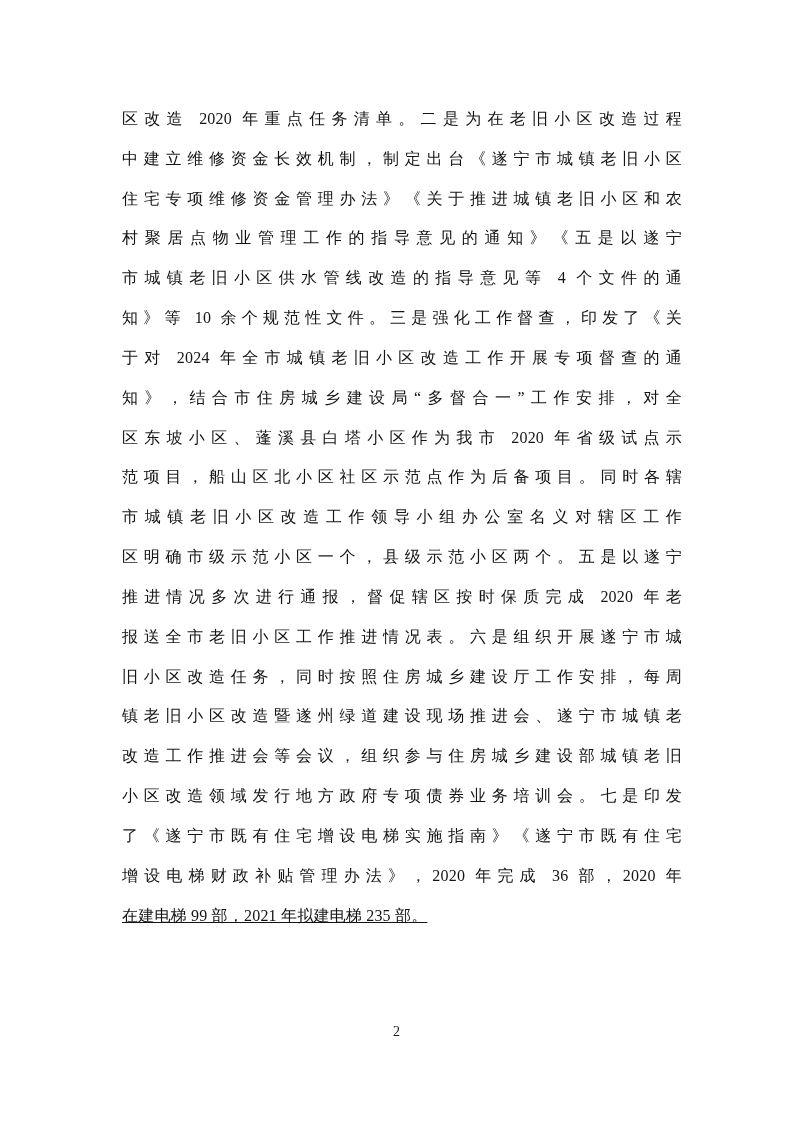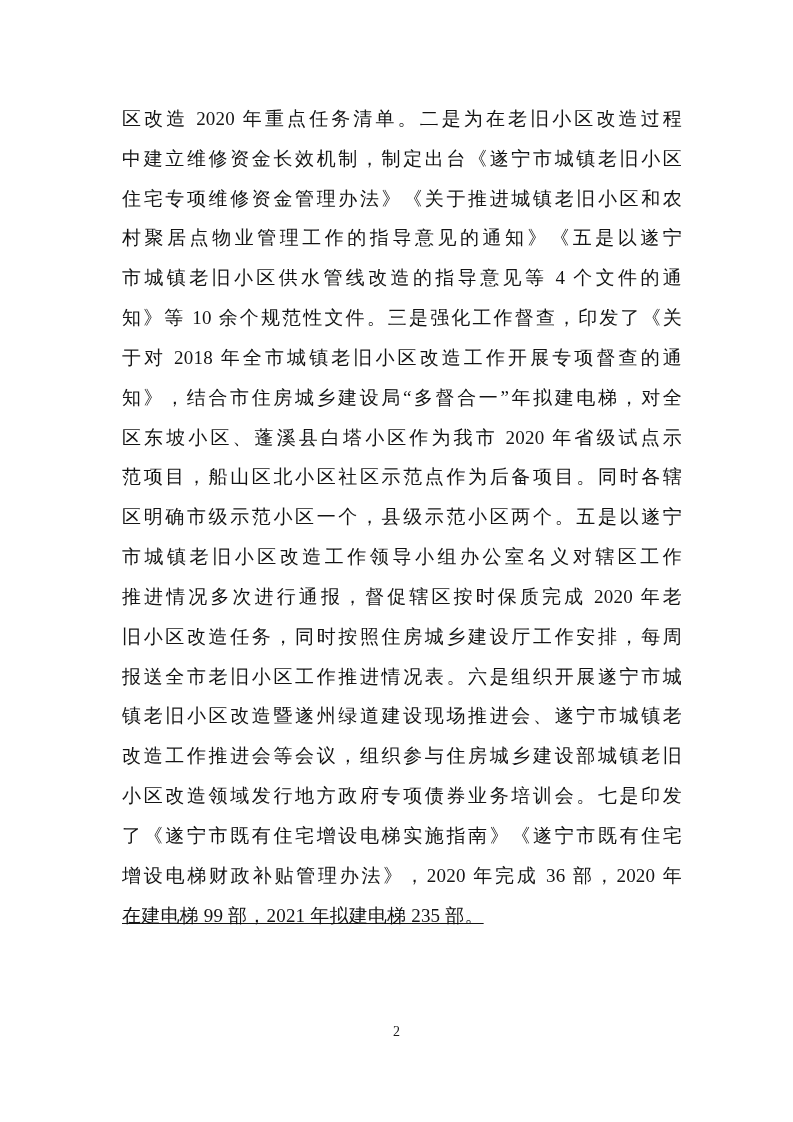--- a/index.html
+++ b/index.html
@@ -14,21 +14,21 @@
     background: #ffffff;
     overflow: hidden;
     font-family: "Liberation Serif", "DejaVu Serif", serif;
   }
   .text-block {
     position: absolute;
     left: 122px;
     top: 99px;
     width: 560px;
     color: #141414;
-    font-size: 19px;
+    font-size: 16px;
   }
   .text-line {
     height: 39.83px;
     line-height: 39.83px;
     text-align: justify;
     text-align-last: justify;
     text-justify: inter-character;
     overflow: visible;
     letter-spacing: 0.2px;
   }
@@ -51,29 +51,29 @@
 <body>
 
 <div class="page">
   <div class="text-block">
       <div class="text-line">区改造 2020 年重点任务清单。二是为在老旧小区改造过程</div>
       <div class="text-line">中建立维修资金长效机制，制定出台《遂宁市城镇老旧小区</div>
       <div class="text-line">住宅专项维修资金管理办法》《关于推进城镇老旧小区和农</div>
       <div class="text-line">村聚居点物业管理工作的指导意见的通知》《五是以遂宁</div>
       <div class="text-line">市城镇老旧小区供水管线改造的指导意见等 4 个文件的通</div>
       <div class="text-line">知》等 10 余个规范性文件。三是强化工作督查，印发了《关</div>
-      <div class="text-line">于对 2018 年全市城镇老旧小区改造工作开展专项督查的通</div>
-      <div class="text-line">知》，结合市住房城乡建设局“多督合一”年拟建电梯，对全</div>
+      <div class="text-line">于对 2024 年全市城镇老旧小区改造工作开展专项督查的通</div>
+      <div class="text-line">知》，结合市住房城乡建设局“多督合一”工作安排，对全</div>
       <div class="text-line">区东坡小区、蓬溪县白塔小区作为我市 2020 年省级试点示</div>
       <div class="text-line">范项目，船山区北小区社区示范点作为后备项目。同时各辖</div>
+      <div class="text-line">市城镇老旧小区改造工作领导小组办公室名义对辖区工作</div>
       <div class="text-line">区明确市级示范小区一个，县级示范小区两个。五是以遂宁</div>
-      <div class="text-line">市城镇老旧小区改造工作领导小组办公室名义对辖区工作</div>
       <div class="text-line">推进情况多次进行通报，督促辖区按时保质完成 2020 年老</div>
+      <div class="text-line">报送全市老旧小区工作推进情况表。六是组织开展遂宁市城</div>
       <div class="text-line">旧小区改造任务，同时按照住房城乡建设厅工作安排，每周</div>
-      <div class="text-line">报送全市老旧小区工作推进情况表。六是组织开展遂宁市城</div>
       <div class="text-line">镇老旧小区改造暨遂州绿道建设现场推进会、遂宁市城镇老</div>
       <div class="text-line">改造工作推进会等会议，组织参与住房城乡建设部城镇老旧</div>
       <div class="text-line">小区改造领域发行地方政府专项债券业务培训会。七是印发</div>
       <div class="text-line">了《遂宁市既有住宅增设电梯实施指南》《遂宁市既有住宅</div>
       <div class="text-line">增设电梯财政补贴管理办法》，2020 年完成 36 部，2020 年</div>
       <div class="text-line">在建电梯 99 部，2021 年拟建电梯 235 部。</div>
     </div>
   <div class="page-number">2</div>
 </div>
 

